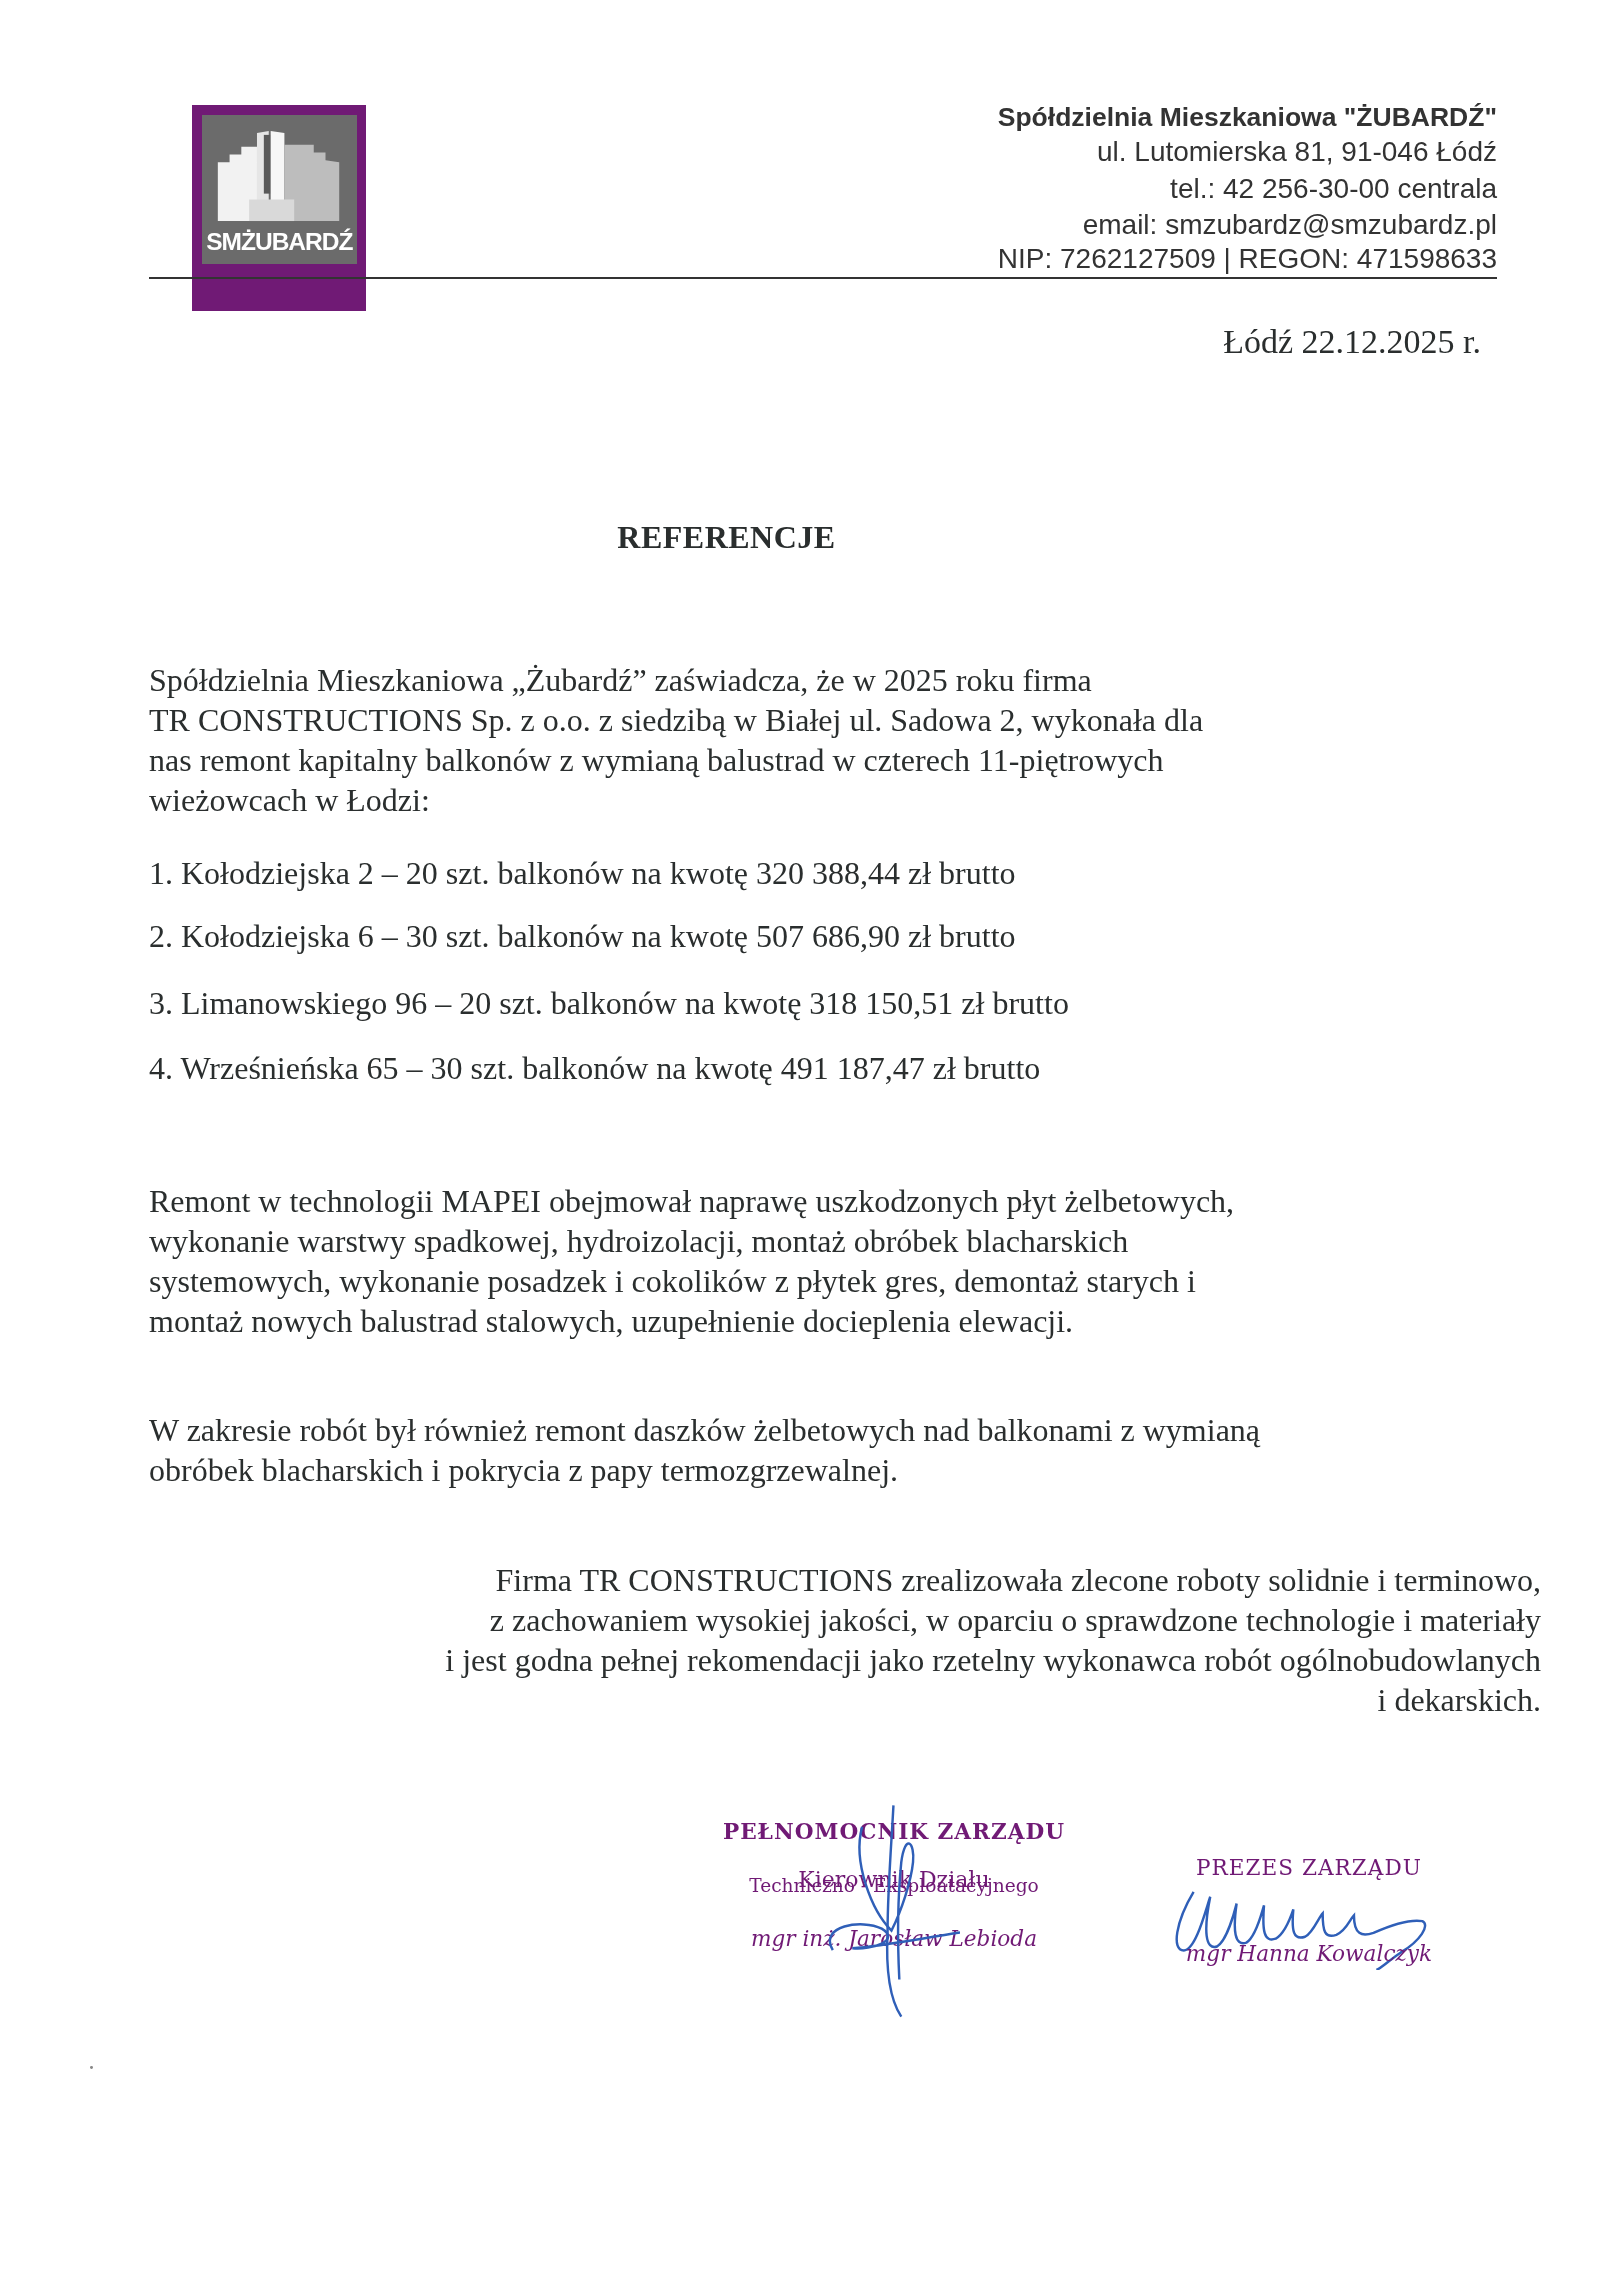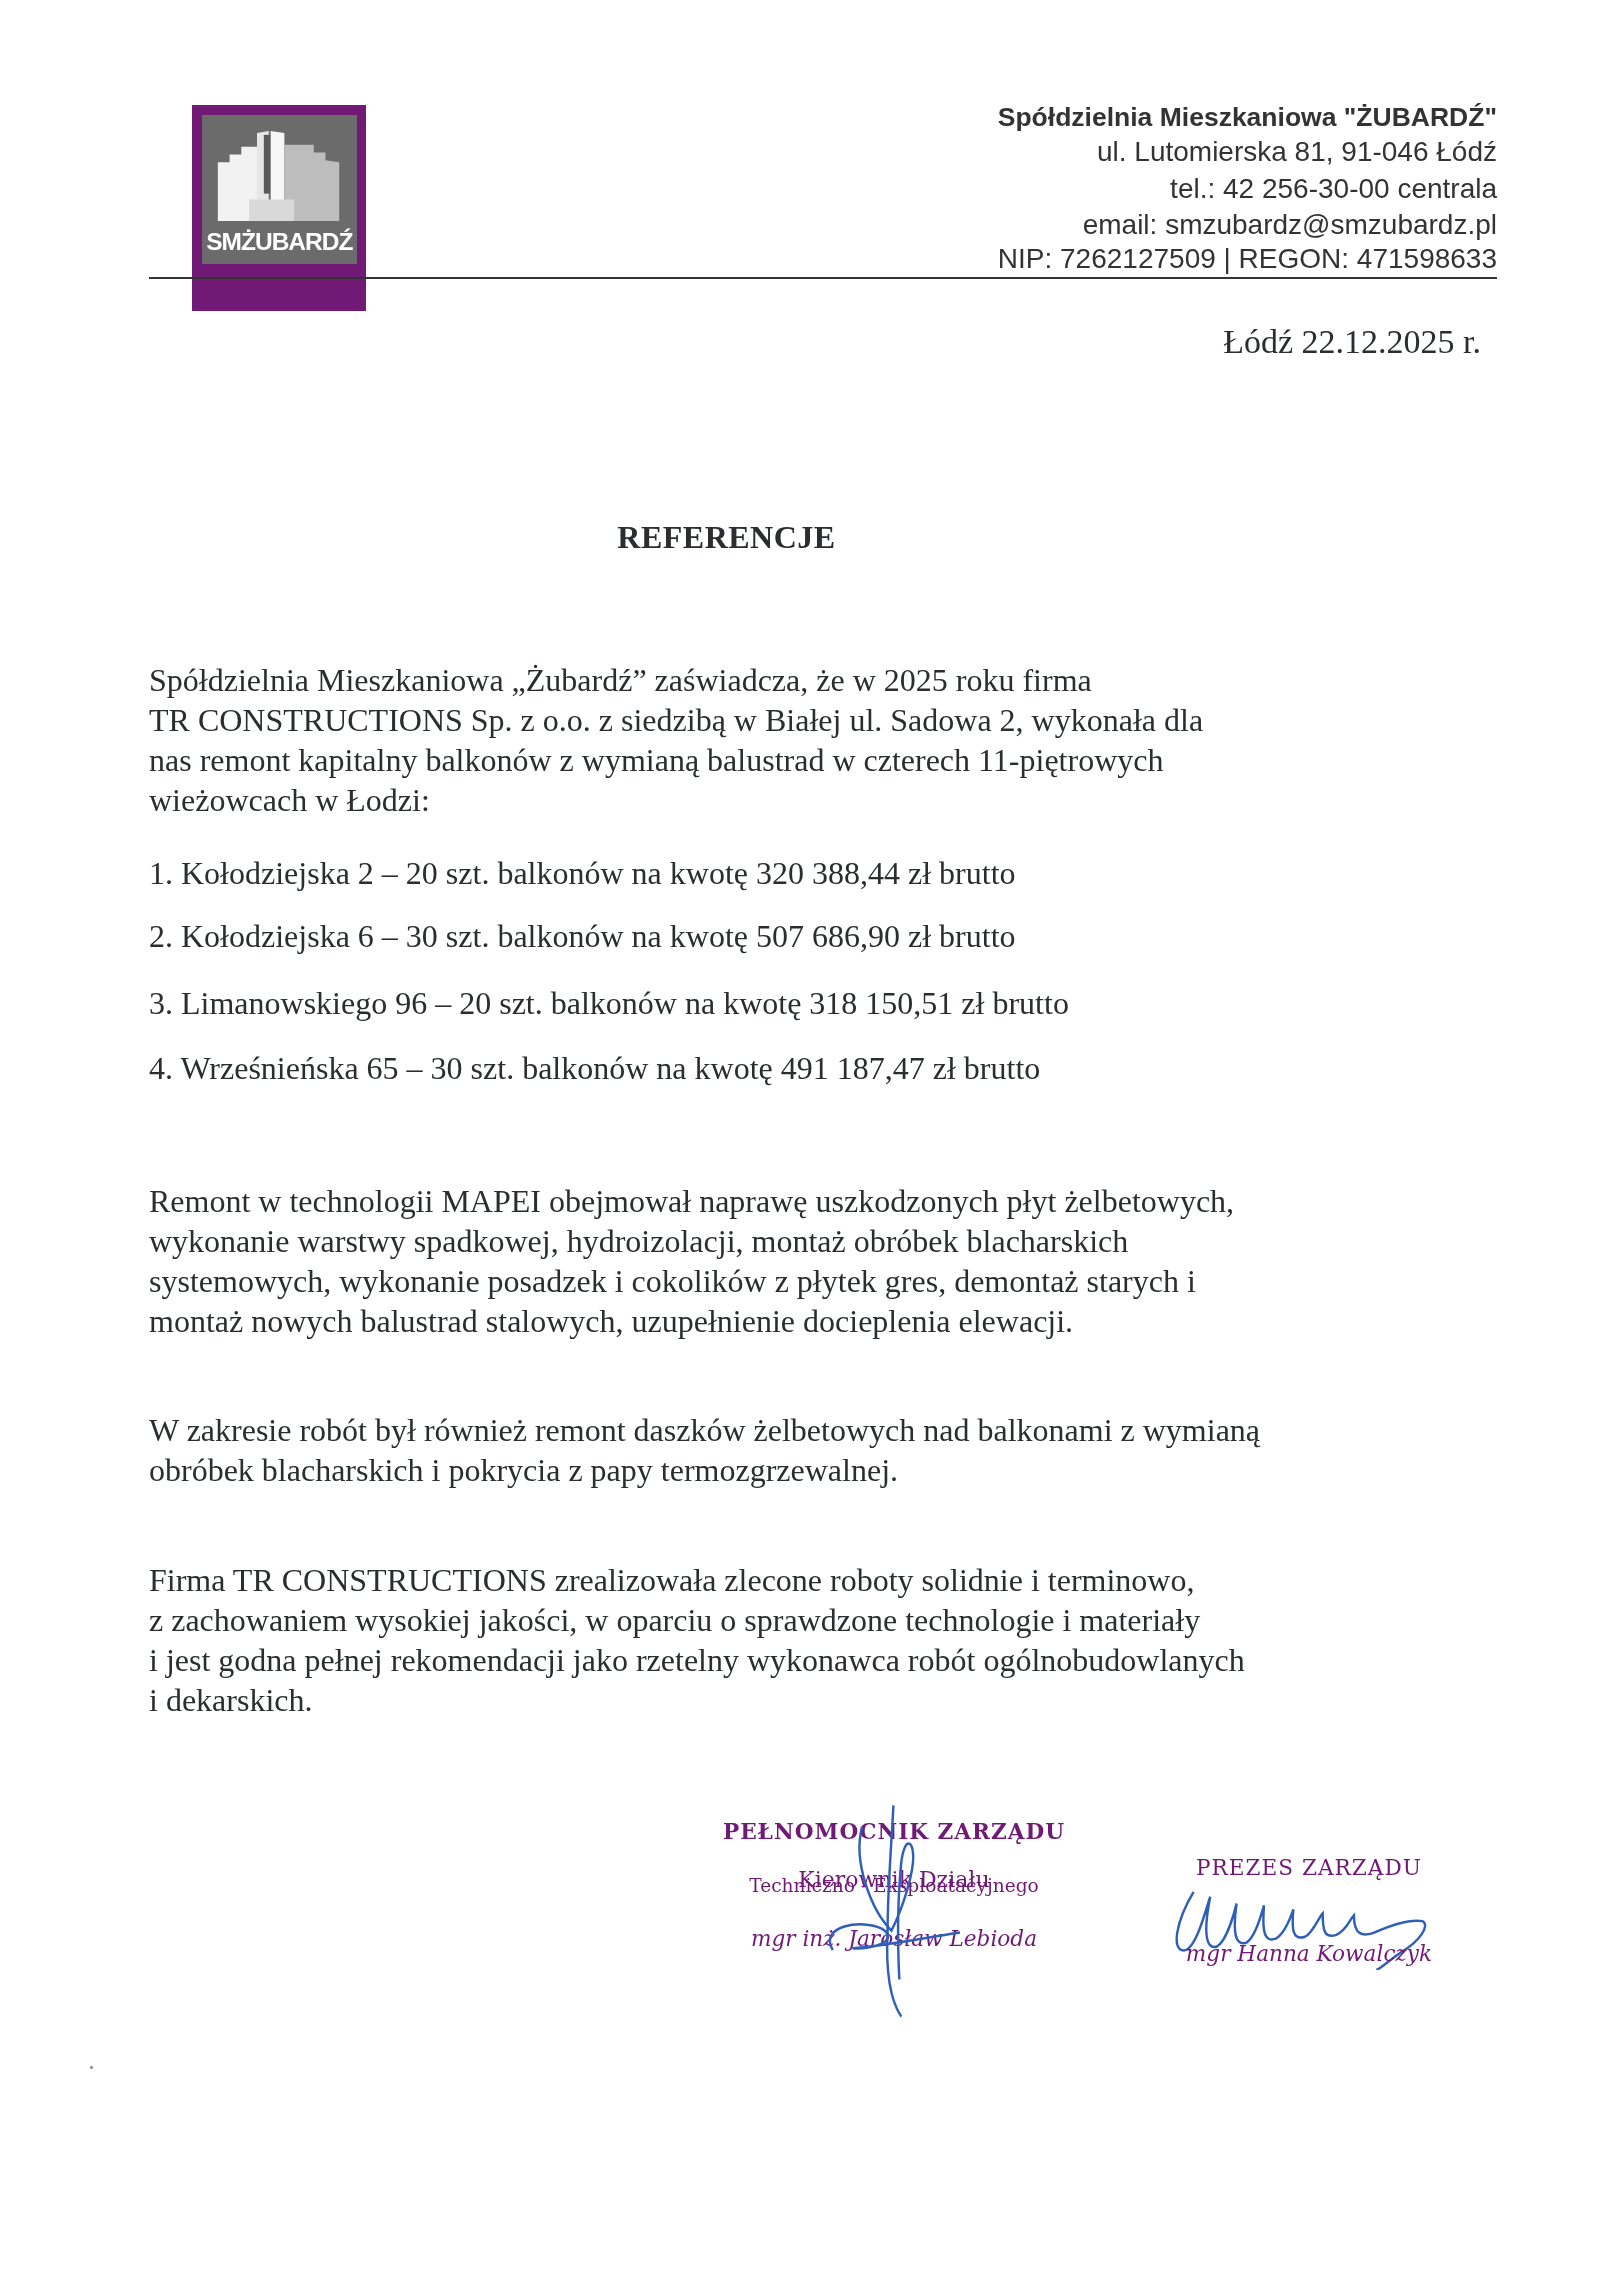--- a/index.html
+++ b/index.html
@@ -28,21 +28,21 @@
 
     .para { left: 149px; width: 1392px; font-size: 32px; line-height: 40px; white-space: nowrap; }
     .p1 { top: 652px; margin-top: 8px; }
     .list { left: 149px; font-size: 32px; white-space: nowrap; }
     .li1 { top: 855px; }
     .li2 { top: 918px; }
     .li3 { top: 985px; }
     .li4 { top: 1050px; }
     .p2 { top: 1181px; }
     .p3 { top: 1382px; margin-top: 28px; }
-    .p4 { top: 1560px; }
+    .p4 { top: 1560px; text-align: right; }
 
     
     .stamp { font-family: "DejaVu Serif", serif; color: #701a75; text-align: center; white-space: nowrap; }
     .st1 { left: 698px; width: 392px; }
     .st1-a { top: 1819px; font-size: 21.6px; font-weight: bold; letter-spacing: 1px; }
     .st1-b { top: 1849px; font-size: 22px; margin-top: 18px; }
     .st1-c { top: 1875px; font-size: 18.6px; }
     .st1-d { top: 1926px; font-size: 21.6px; font-style: italic; }
     .st2 { left: 1157px; width: 304px; }
     .st2-a { top: 1855px; font-size: 21.6px; letter-spacing: 1px; }

